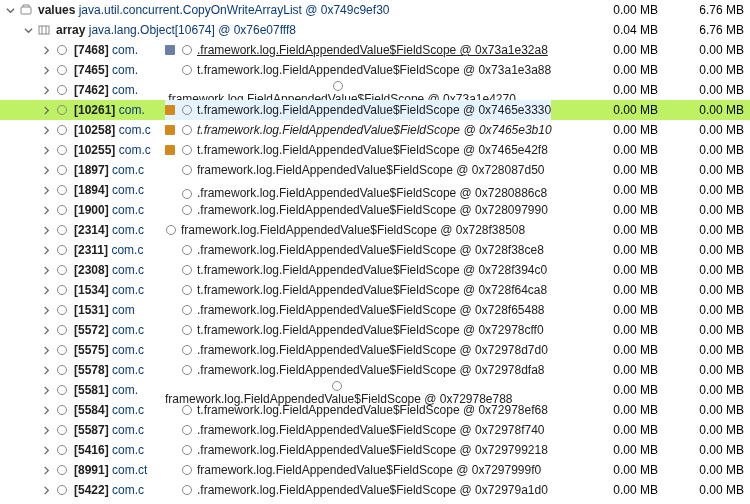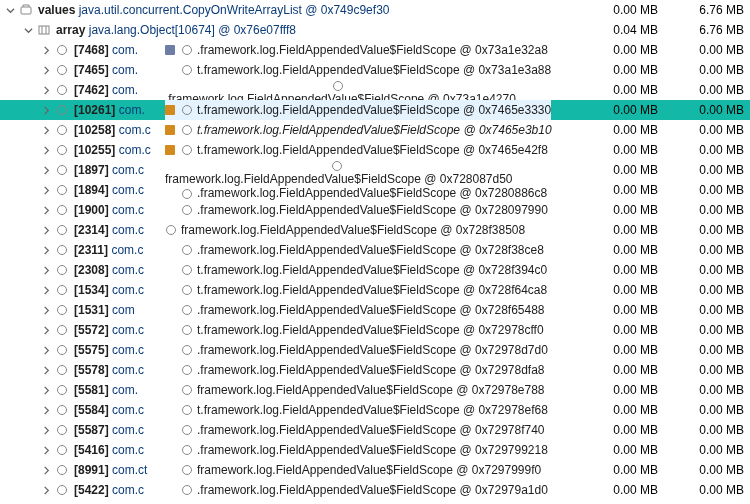--- a/index.html
+++ b/index.html
@@ -1,18 +1,18 @@
 <!DOCTYPE html>
 <html><head>
 <meta charset="utf-8">
 <style>
   html,body{margin:0;padding:0;font-family:"Segoe UI",Arial,sans-serif;font-size:12px;color:#202020;background:#fff;}
   .tree{width:750px;}
   .row{display:flex;align-items:center;height:20px;white-space:nowrap;}
-  .row.selected{background:#14b8a6;align-items:center;}
+  .row.selected{background:#bef264;align-items:center;}
   .col-name{flex:1;overflow:hidden;display:flex;align-items:center;}
   .col-size{width:80px;text-align:right;color:#000;padding-right:6px;}
   .expander{display:inline-flex;width:12px;height:12px;align-items:center;justify-content:center;margin-right:2px;cursor:pointer;}
   .expander svg{width:9px;height:9px;}
   .icon{display:inline-flex;width:16px;height:16px;align-items:center;justify-content:center;margin-right:4px;}
   .icon-obj{color:#666;}
   .icon-obj svg{width:12px;height:12px;}
   .bold{font-weight:700;}
   .label{color:#0a3b7a;}
   
@@ -544,21 +544,21 @@
           <span class="bold">[5425]</span>
           <span>&nbsp;</span>
           <span class="label">com.</span>
         </div>
         <div class="col-size">0.00 MB</div>
         <div class="col-size">0.00 MB</div>
       </div>
     </div>
 
   <div id="overlay-container">
-      <div class="overlay" style="top: 40px; left: 165px;">
+      <div class="overlay" style="top: 40px; left: 165px; text-decoration: underline;">
         <span class="marker m-blue"></span>
         <span class="sigicon">
           <svg viewBox="0 0 12 12">
             <circle cx="6" cy="6" r="4.5" fill="none" stroke="#888"></circle>
           </svg>
         </span>
         <span class="txt label">.framework.log.FieldAppendedValue$FieldScope @ 0x73a1e32a8</span>
       </div>
       <div class="overlay" style="top: 60px; left: 165px;">
         <span style="display:inline-block;width:16px"></span>
@@ -598,21 +598,21 @@
       </div>
       <div class="overlay" style="top: 140px; left: 165px;">
         <span class="marker m-orange"></span>
         <span class="sigicon">
           <svg viewBox="0 0 12 12">
             <circle cx="6" cy="6" r="4.5" fill="none" stroke="#888"></circle>
           </svg>
         </span>
         <span class="txt label">t.framework.log.FieldAppendedValue$FieldScope @ 0x7465e42f8</span>
       </div>
-      <div class="overlay" style="top: 160px; left: 165px; flex-direction: column;">
+      <div class="overlay" style="top: 160px; left: 165px;">
         <span style="display:inline-block;width:16px"></span>
         <span class="sigicon">
           <svg viewBox="0 0 12 12">
             <circle cx="6" cy="6" r="4.5" fill="none" stroke="#888"></circle>
           </svg>
         </span>
         <span class="txt label">framework.log.FieldAppendedValue$FieldScope @ 0x728087d50</span>
       </div>
       <div class="overlay" style="top: 180px; left: 165px; align-items: flex-end;">
         <span style="display:inline-block;width:16px"></span>
@@ -697,21 +697,21 @@
       </div>
       <div class="overlay" style="top: 360px; left: 165px;">
         <span style="display:inline-block;width:16px"></span>
         <span class="sigicon">
           <svg viewBox="0 0 12 12">
             <circle cx="6" cy="6" r="4.5" fill="none" stroke="#888"></circle>
           </svg>
         </span>
         <span class="txt label">.framework.log.FieldAppendedValue$FieldScope @ 0x72978dfa8</span>
       </div>
-      <div class="overlay" style="top: 380px; left: 165px;">
+      <div class="overlay" style="top: 380px; left: 165px; flex-direction: column;">
         <span style="display:inline-block;width:16px"></span>
         <span class="sigicon">
           <svg viewBox="0 0 12 12">
             <circle cx="6" cy="6" r="4.5" fill="none" stroke="#888"></circle>
           </svg>
         </span>
         <span class="txt label">framework.log.FieldAppendedValue$FieldScope @ 0x72978e788</span>
       </div>
       <div class="overlay" style="top: 400px; left: 165px;">
         <span style="display:inline-block;width:16px"></span>

